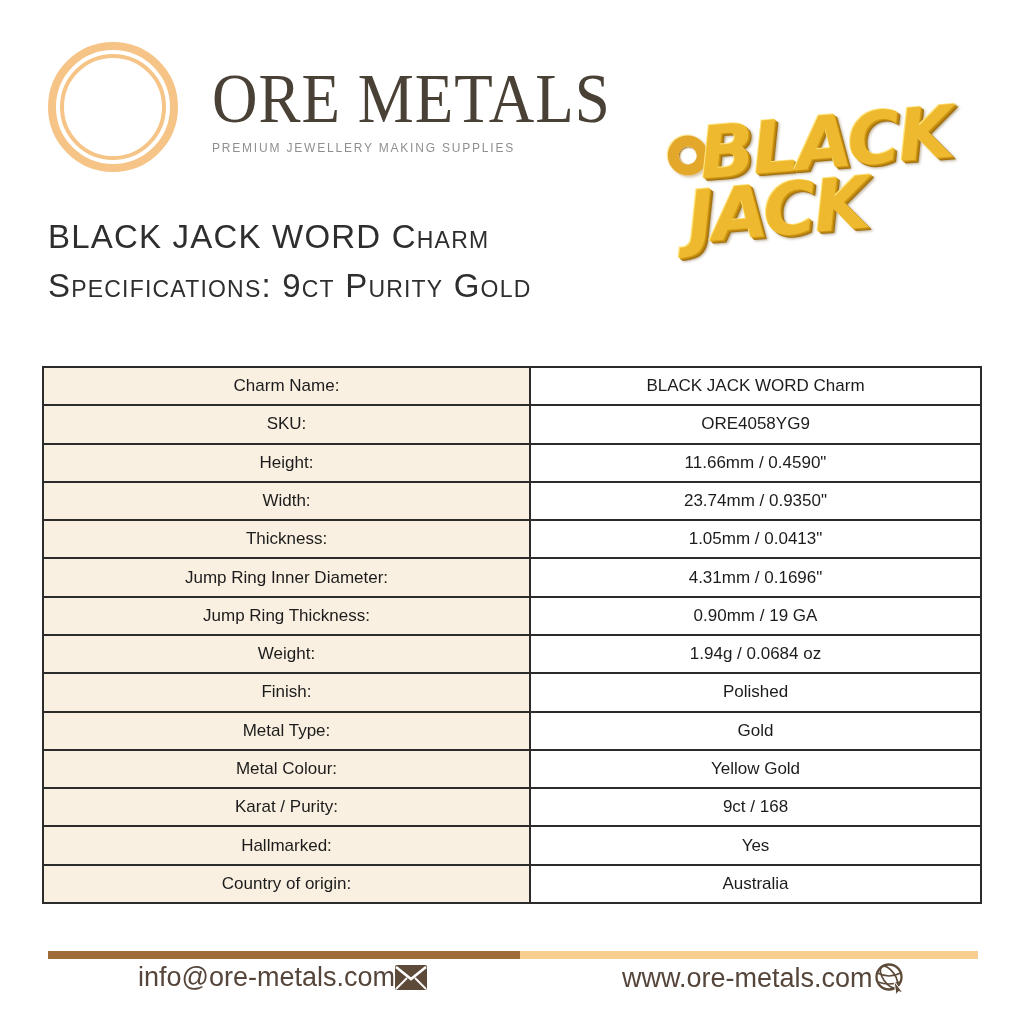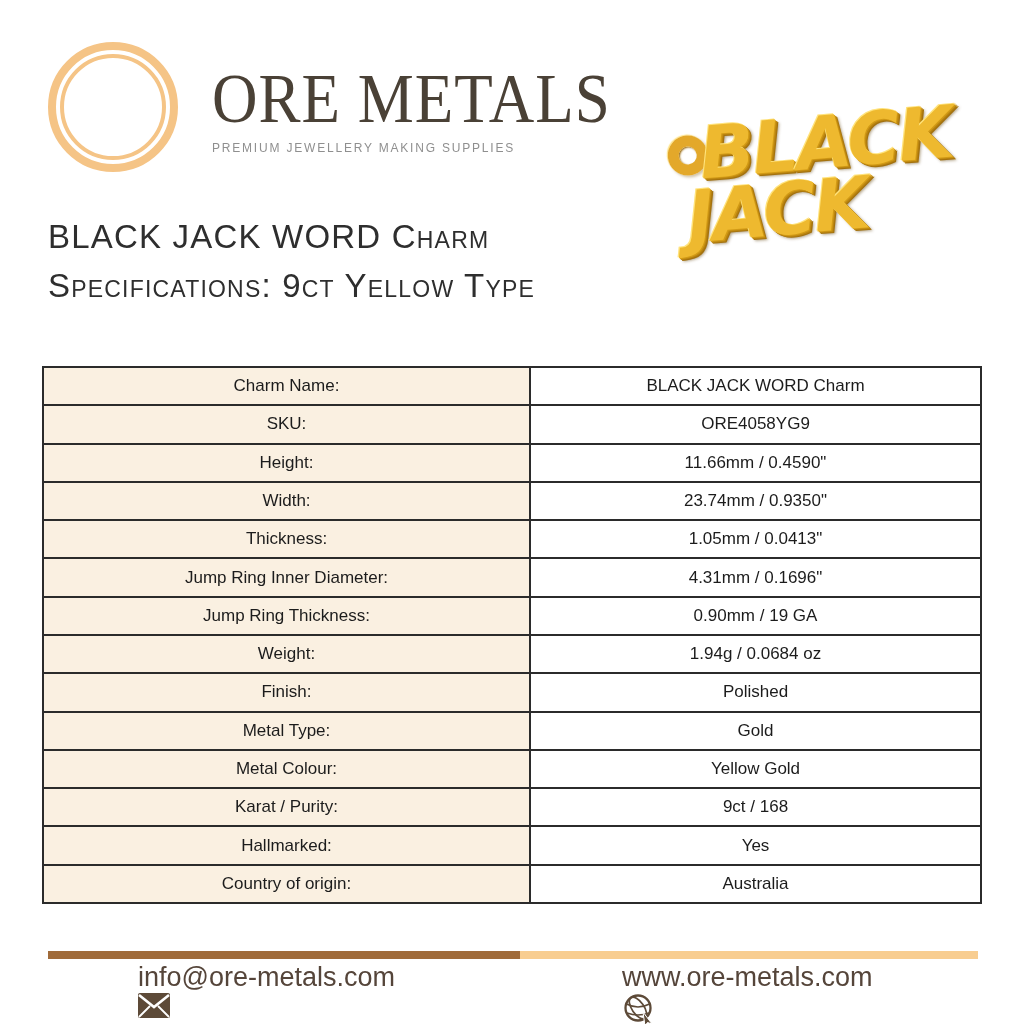--- a/index.html
+++ b/index.html
@@ -67,22 +67,22 @@
   }
   .spec-table td.label{background:#faf0e1;width:50%;}
   .spec-table td.value{background:#ffffff;}
 
   
   .divider{position:absolute;left:48px;top:951px;width:930px;height:8px;display:flex;}
   .divider-left{width:472px;height:100%;background:#a06b3a;}
   .divider-right{flex:1;height:100%;background:#f8cd90;}
 
   .footer-item{
-    position:absolute;top:962px;display:flex;align-items:flex-start;
-    color:#55453a;font-size:27px;white-space:nowrap;flex-direction:column;
+    position:absolute;top:962px;display:flex;align-items:center;
+    color:#55453a;font-size:27px;white-space:nowrap;
   }
   .footer-email{left:138px;}
   .footer-site{left:622px;}
   .footer-icon{display:inline-block;}
 </style>
 </head>
 <body>
 
 <div class="page">
 
@@ -95,21 +95,21 @@
   </div>
 
   <div class="charm-art">
     <div class="charm-ring"></div>
     <div class="charm-line charm-line1">BLACK</div>
     <div class="charm-line charm-line2">JACK</div>
   </div>
 
   <div class="title-block">
     <div class="title-line title-line1">BLACK JACK WORD Charm</div>
-    <div class="title-line">Specifications: 9ct Yellow Type</div>
+    <div class="title-line">Specifications: 9ct Purity Gold</div>
   </div>
 
   <table class="spec-table">
     <tbody>
         <tr>
           <td class="label">Charm Name:</td>
           <td class="value">BLACK JACK WORD Charm</td>
         </tr>
         <tr>
           <td class="label">SKU:</td>

